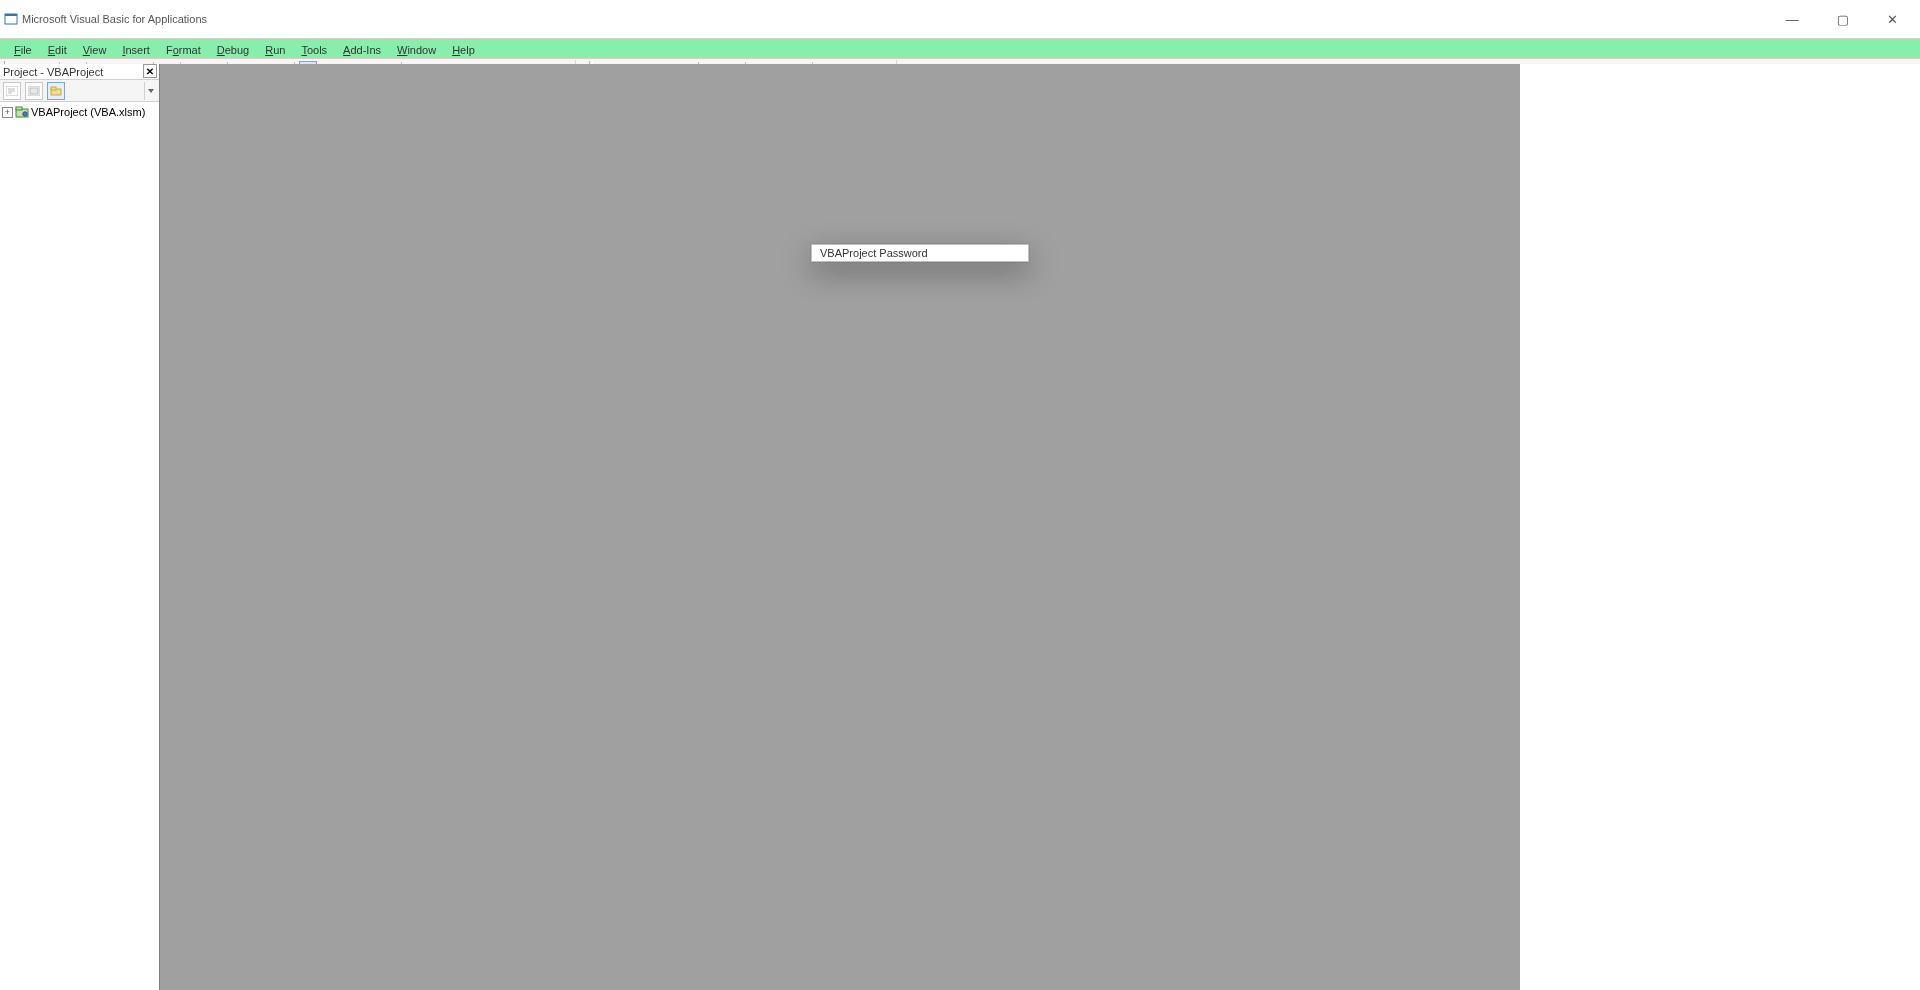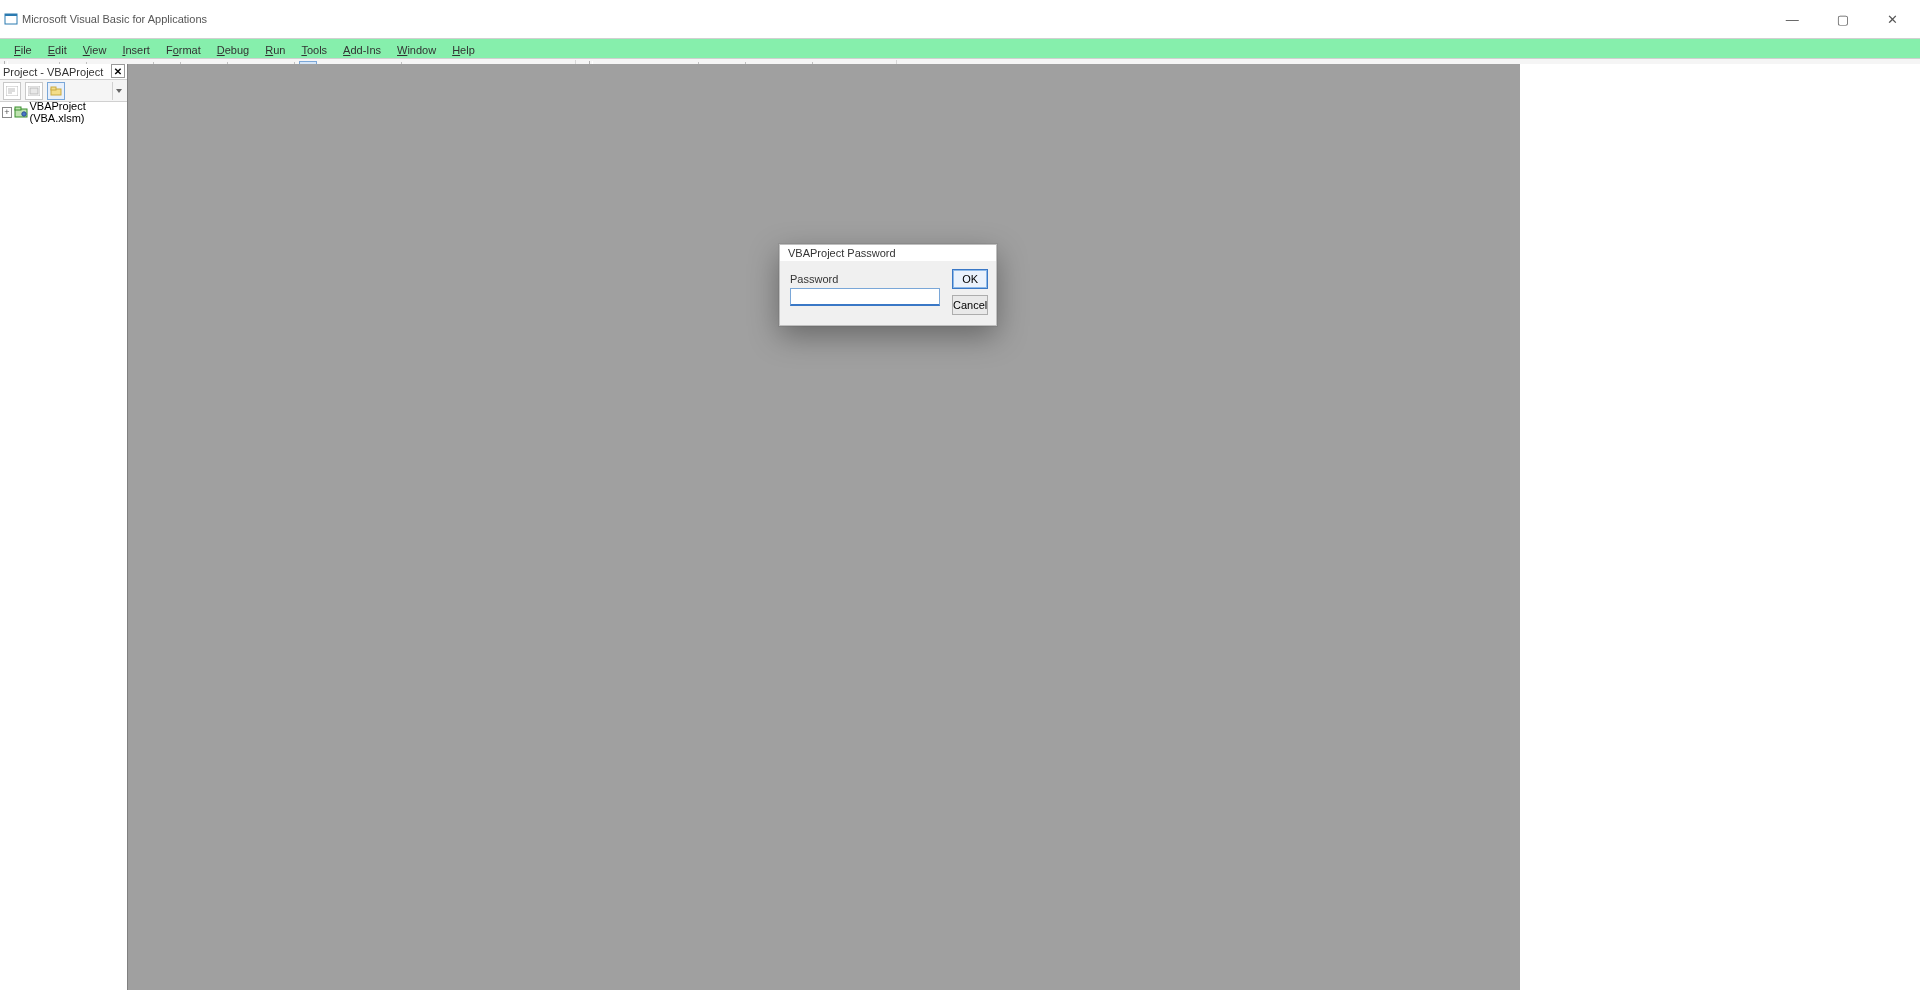--- a/index.html
+++ b/index.html
@@ -22,21 +22,21 @@
     .tb-btn { width:18px; height:18px; margin:0 1px; display:flex; align-items:center; justify-content:center; border:1px solid transparent; }
     .tb-btn.pressed { border:1px solid #7aa7d8; background:#d5e5f7;}
     .tb-sep { width:1px; height:16px; background:#c0c0c0; margin:0 3px;}
     .tb-disabled svg { opacity:.35; }
     .tb-dd { width:6px; height:18px; display:flex; align-items:center; justify-content:center;}
     .tb-handle { width:4px; height:18px; margin-right:2px; border-left:1px solid #b0b0b0; border-right:1px solid #fff;}
     .tb-end { width:8px; height:20px; display:flex; align-items:center; justify-content:center; background:#f5f5f5; border-left:1px solid #d8d8d8;}
 
     
     .workarea { position:absolute; top:64px; left:0; right:0; bottom:0; display:flex; }
-    .project-pane { width:128px; background:#fff; border-right:1px solid #808080; display:flex; flex-direction:column;}
+    .project-pane { width:160px; background:#fff; border-right:1px solid #808080; display:flex; flex-direction:column;}
     .project-pane-header { height:16px; background:#fff; display:flex; align-items:center; padding:0 3px; border-bottom:1px solid #d0d0d0; position:relative;}
     .project-pane-header .ttl { color:#333; font-size:11px;}
     .project-pane-header .close-x { position:absolute; right:2px; top:0; width:14px; height:14px; border:1px solid #999; background:#fff; display:flex; align-items:center; justify-content:center; font-weight:bold; font-size:10px; cursor:default;}
     .project-toolbar { height:22px; background:#f5f5f5; border-bottom:1px solid #d0d0d0; display:flex; align-items:center; padding:0 3px; gap:4px;}
     .pt-btn { width:18px; height:18px; border:1px solid #c8c8c8; background:#fff; display:flex; align-items:center; justify-content:center;}
     .pt-btn.sel { border:1px solid #7aa7d8; background:#e8f0fb;}
     .pt-dd { margin-left:auto; width:12px; height:18px; border-left:1px solid #d0d0d0; display:flex; align-items:center; justify-content:center;}
     .tree { flex:1; background:#fff; padding:2px 2px; overflow:auto;}
     .tree-row { display:flex; align-items:center; height:16px; gap:2px;}
     .tree-row .exp { width:11px; height:11px; border:1px solid #888; display:flex; align-items:center; justify-content:center; font-size:9px; line-height:1; color:#555;}
@@ -358,31 +358,17 @@
             </svg>
           </span>
         <span class="lbl">VBAProject (VBA.xlsm)</span>
       </div>
     </div>
   </div>
   <div class="mdi">
 
     <div class="dialog-frame">
       <div class="dialog-title">VBAProject Password</div>
-      <div class="dialog-body">
-        <div class="d-left">
-          <span class="d-label">Password</span>
-          <input type="password" class="d-input" value="" style="">
-        </div>
-        <div class="d-right">
-          <div class="d-btn primary">
-              <span>OK</span>
-            </div>
-          <div class="d-btn">
-              <span>Cancel</span>
-            </div>
-        </div>
-      </div>
     </div>
   </div>
 </div>
 
 <div class="rightedge"></div>
 
 </body></html>

